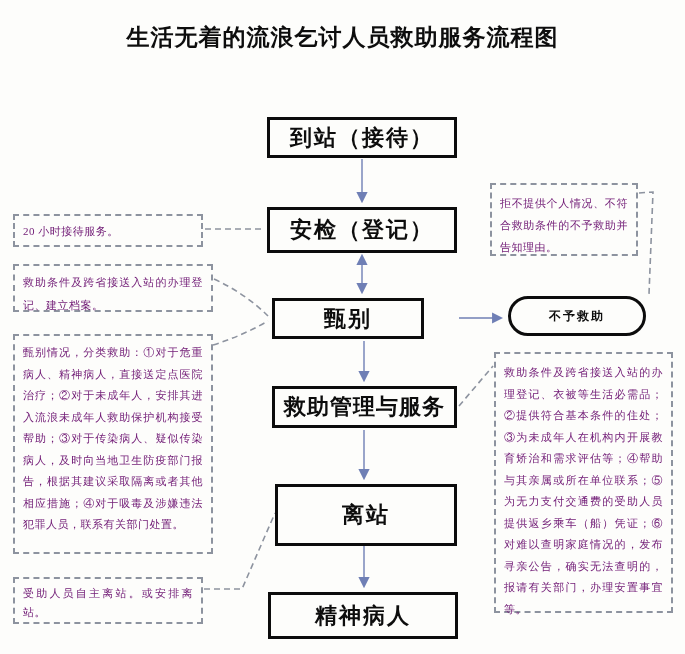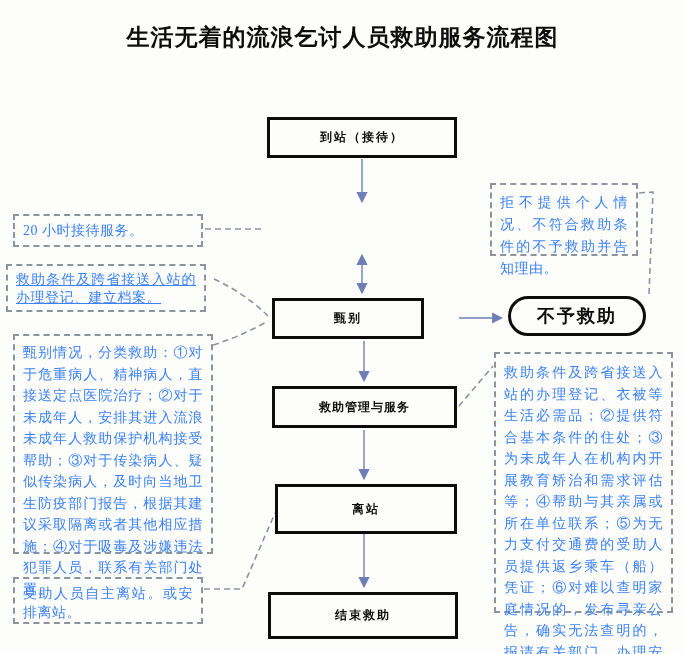--- a/index.html
+++ b/index.html
@@ -23,48 +23,48 @@
     letter-spacing:1px;
     color:#0d0d0d;
   }
   .node{
     position:absolute;
     box-sizing:border-box;
     border:3px solid #0c0c0c;
     background:#fdfdfb;
     display:flex;align-items:center;justify-content:center;
     font-weight:bold;
-    font-size:12px;
+    font-size:22px;
     letter-spacing:2px;
     color:#0d0d0d;
     z-index:2;
   }
-  .node.oval{border-radius:22px;font-size:18px;}
+  .node.oval{border-radius:22px;font-size:12px;}
   .n-arrive   {left:267px;top:117px;width:190px;height:41px;}
   .n-security {left:267px;top:207px;width:190px;height:46px;}
   .n-screen   {left:272px;top:298px;width:152px;height:41px;}
   .n-service  {left:272px;top:386px;width:185px;height:42px;letter-spacing:1px;text-align:center;}
-  .n-leave    {left:275px;top:484px;width:182px;height:50px;}
+  .n-leave    {left:275px;top:484px;width:182px;height:62px;}
   .n-end      {left:268px;top:592px;width:190px;height:47px;}
   .n-refuse   {left:508px;top:296px;width:138px;height:40px;}
   .note{
     position:absolute;
     box-sizing:border-box;
     border:2px dashed #8d939f;
     background:transparent;
-    font-size:14px;
+    font-size:11px;
     line-height:21.5px;
     letter-spacing:0.5px;
     text-align:justify;
-    color:#3b82f6;
+    color:#701a75;
     padding:5px 8px;
     z-index:2;
   }
   .note-l1{left:13px;top:214px;width:190px;height:33px;line-height:20px;}
-  .note-l2{left:6px;top:264px;width:200px;height:48px;line-height:18px;text-decoration:underline;}
+  .note-l2{left:13px;top:264px;width:200px;height:48px;line-height:23px;}
   .note-l3{left:13px;top:334px;width:200px;height:220px;padding-top:6px;}
   .note-l4{left:13px;top:577px;width:190px;height:47px;line-height:19px;}
   .note-r1{left:490px;top:183px;width:148px;height:73px;line-height:22px;padding-top:7px;}
   .note-r2{left:494px;top:352px;width:179px;height:261px;padding-top:8px;}
   svg.wires{position:absolute;left:0;top:0;z-index:1;}
 </style>
 </head>
 <body>
 
 <div class="canvas">
@@ -87,24 +87,25 @@
 
     <path d="M205 229 L264 229" stroke="#8d939f" stroke-width="1.6" stroke-dasharray="6 4" fill="none"></path>
     <path d="M214 279 Q246 294 268 316" stroke="#8d939f" stroke-width="1.6" stroke-dasharray="6 4" fill="none"></path>
     <path d="M213 345 Q242 336 268 321" stroke="#8d939f" stroke-width="1.6" stroke-dasharray="6 4" fill="none"></path>
     <path d="M204 589 L242 589 L275 513" stroke="#8d939f" stroke-width="1.6" stroke-dasharray="6 4" fill="none"></path>
     <path d="M639 193 L653 192 L649 294" stroke="#8d939f" stroke-width="1.6" stroke-dasharray="6 4" fill="none"></path>
     <path d="M459 406 L493 366" stroke="#8d939f" stroke-width="1.6" stroke-dasharray="6 4" fill="none"></path>
   </svg>
 
   <div class="node n-arrive">到站（接待）</div>
+  <div class="node n-security">安检（登记）</div>
   <div class="node n-screen">甄别</div>
   <div class="node n-service">救助管理与服务</div>
   <div class="node n-leave">离站</div>
-  <div class="node n-end">结束救助</div>
+  <div class="node n-end">精神病人</div>
   <div class="node oval n-refuse">不予救助</div>
 
   <div class="note note-l1">20 小时接待服务。</div>
   <div class="note note-l2">救助条件及跨省接送入站的办理登记、建立档案。</div>
   <div class="note note-l3">甄别情况，分类救助：①对于危重病人、精神病人，直接送定点医院治疗；②对于未成年人，安排其进入流浪未成年人救助保护机构接受帮助；③对于传染病人、疑似传染病人，及时向当地卫生防疫部门报告，根据其建议采取隔离或者其他相应措施；④对于吸毒及涉嫌违法犯罪人员，联系有关部门处置。</div>
   <div class="note note-l4">受助人员自主离站。或安排离站。</div>
   <div class="note note-r1">拒不提供个人情况、不符合救助条件的不予救助并告知理由。</div>
   <div class="note note-r2">救助条件及跨省接送入站的办理登记、衣被等生活必需品；②提供符合基本条件的住处；③为未成年人在机构内开展教育矫治和需求评估等；④帮助与其亲属或所在单位联系；⑤为无力支付交通费的受助人员提供返乡乘车（船）凭证；⑥对难以查明家庭情况的，发布寻亲公告，确实无法查明的，报请有关部门，办理安置事宜等。</div>
 
 </div>

